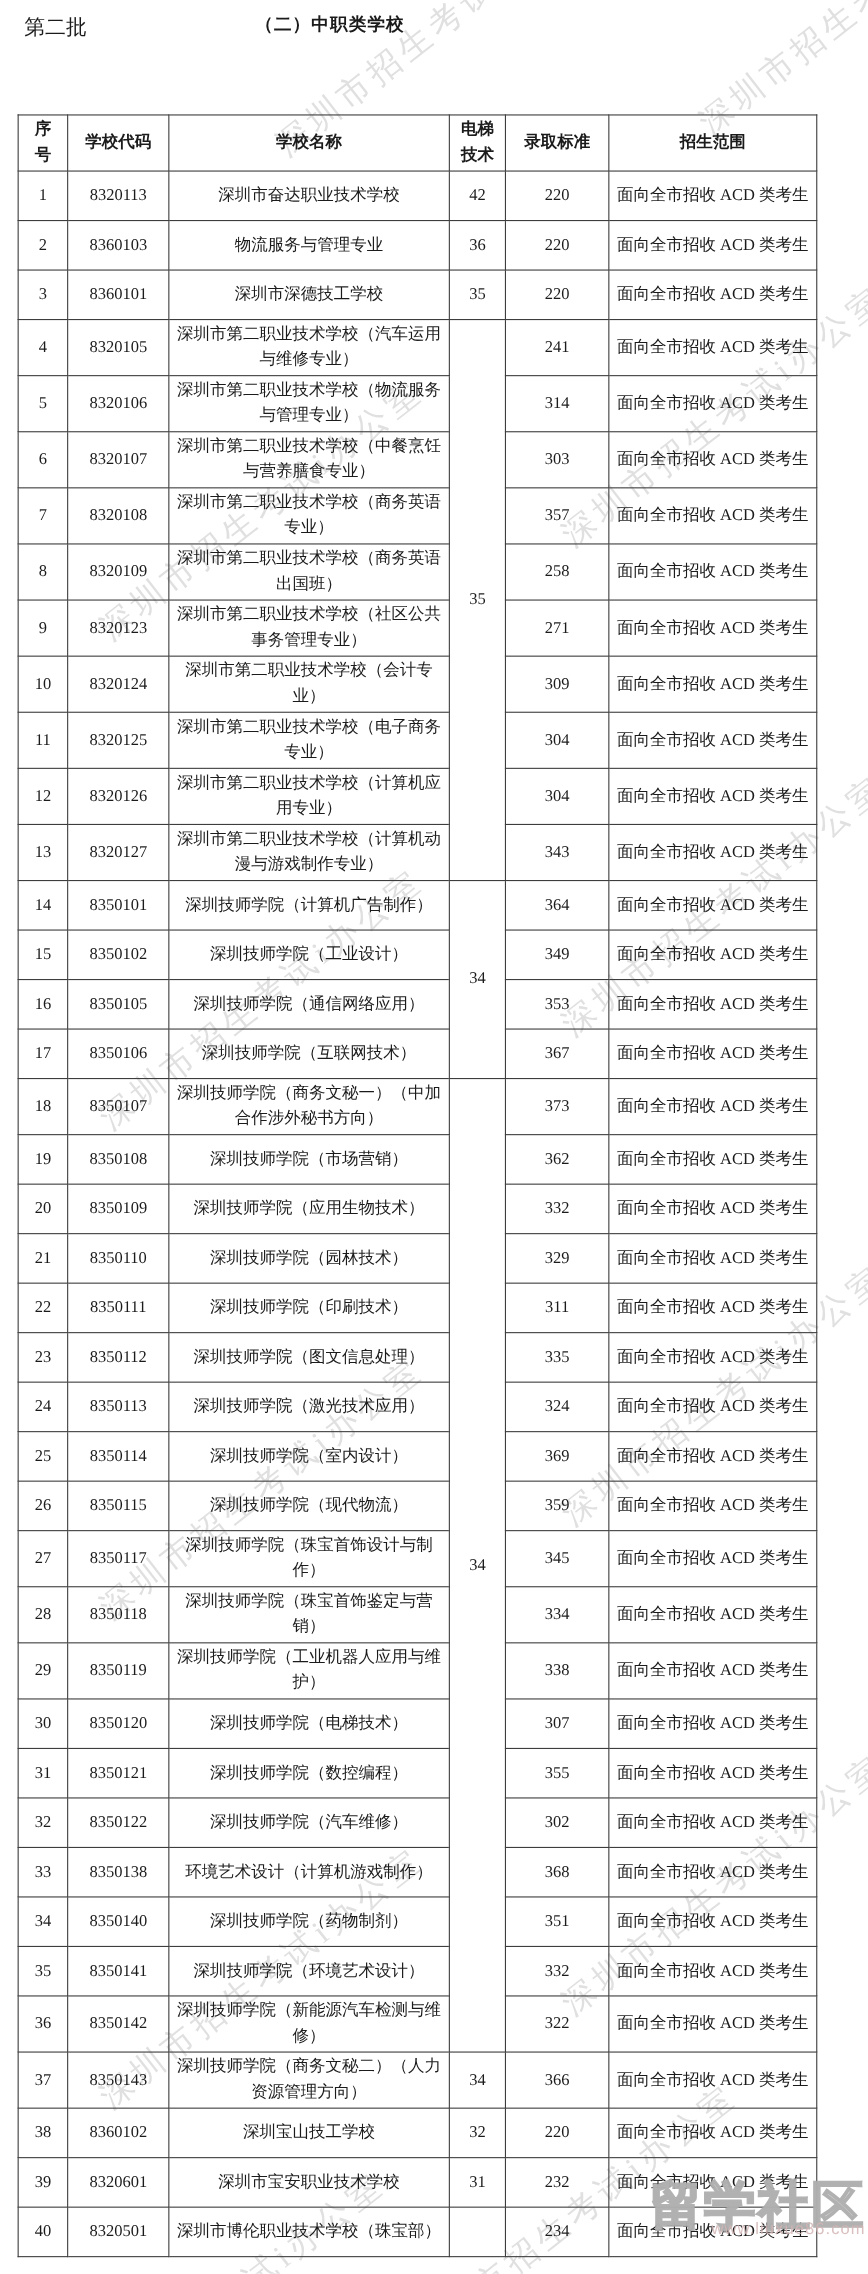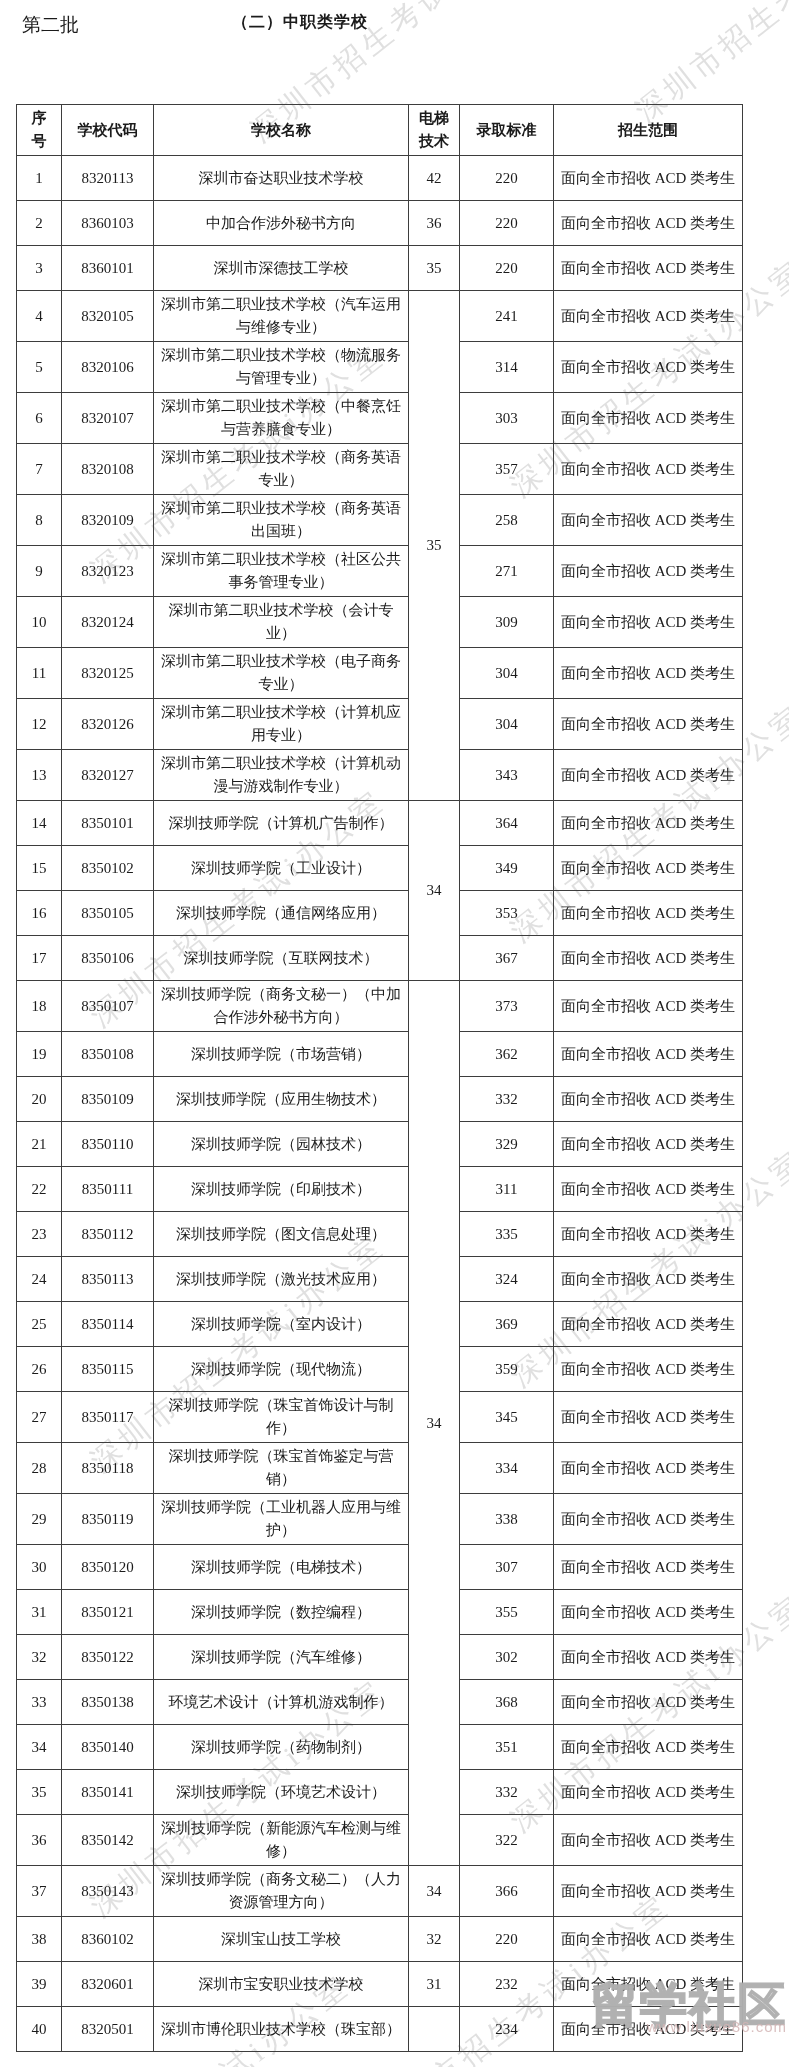--- a/index.html
+++ b/index.html
@@ -92,21 +92,21 @@
         <td>1</td>
         <td>8320113</td>
         <td class="name">深圳市奋达职业技术学校</td>
         <td>42</td>
         <td>220</td>
         <td>面向全市招收 ACD 类考生</td>
       </tr>
       <tr>
         <td>2</td>
         <td>8360103</td>
-        <td class="name">中加合作涉外秘书方向</td>
+        <td class="name">物流服务与管理专业</td>
         <td>36</td>
         <td>220</td>
         <td>面向全市招收 ACD 类考生</td>
       </tr>
       <tr>
         <td>3</td>
         <td>8360101</td>
         <td class="name">深圳市深德技工学校</td>
         <td>35</td>
         <td>220</td>

